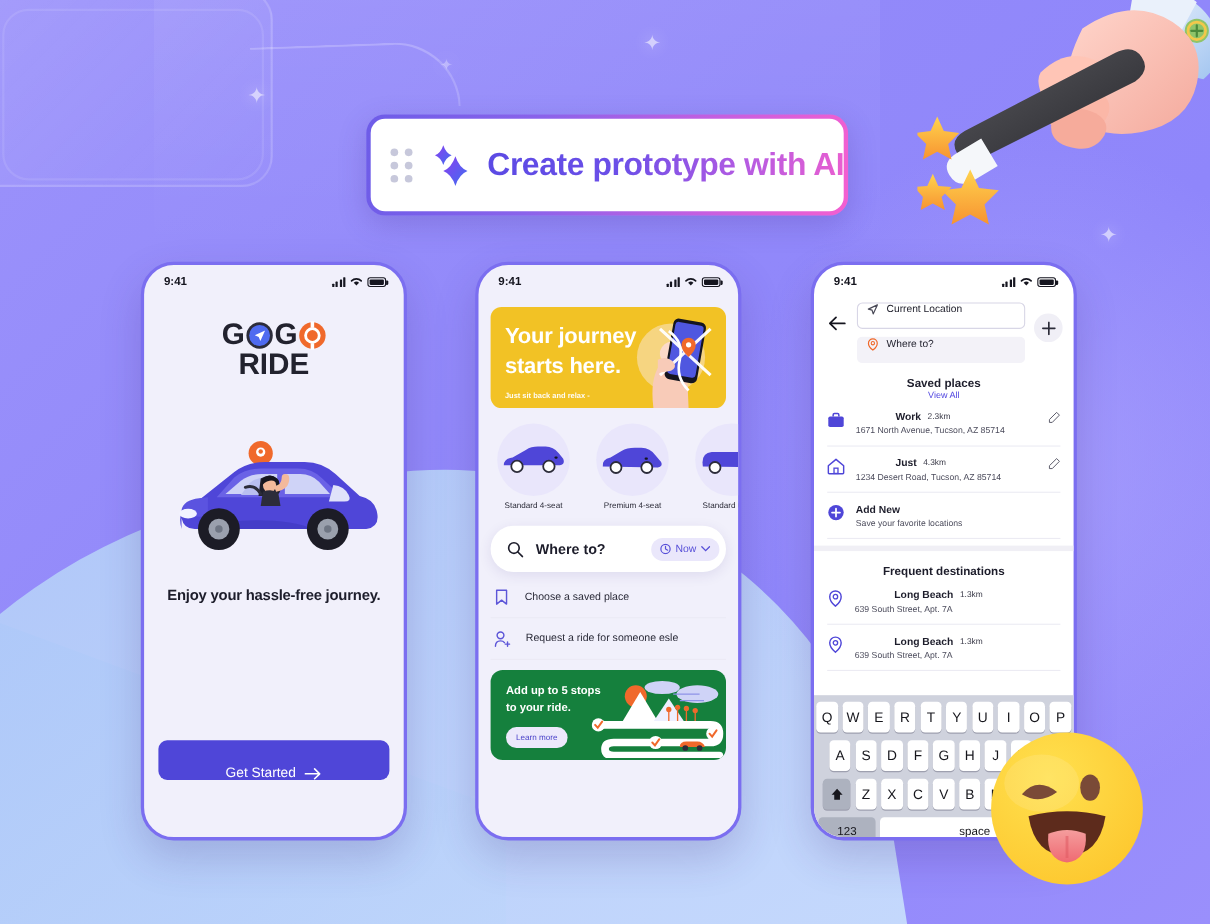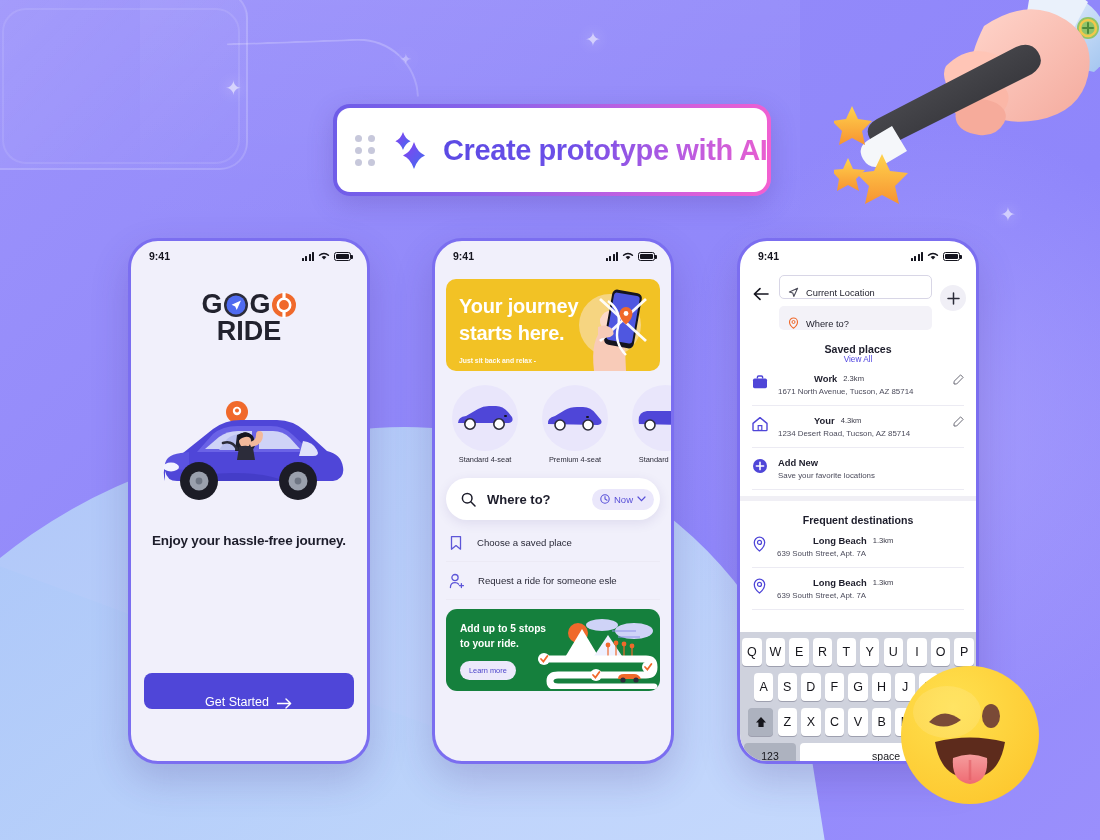--- a/index.html
+++ b/index.html
@@ -195,21 +195,21 @@
     background: #ece9fb; color: #4a42c9; font-size: 7.4px;
     padding: 5px 9px; border-radius: 10px; border: none; cursor: pointer;
   }
   .promo-art { position: absolute; right: 0; top: 6px; width: 130px; height: 74px; }
 
   
   .p3-head { display: flex; align-items: flex-start; gap: 8px; padding: 8px 10px 0 11px; }
   .p3-inputs { flex: 1; }
   .in-box {
     height: 24px; border: 1px solid #d8d6e6; border-radius: 5px; background: #fff;
-    display: flex; align-items: flex-end; gap: 7px; padding: 0 8px;
+    display: flex; align-items: flex-start; gap: 7px; padding: 0 8px;
     font-size: 9.3px; color: #23232f;
   }
   .in-box.muted { background: #f3f2f8; border-color: transparent; margin-top: 7px; }
   .plus-btn {
     width: 26px; height: 26px; border-radius: 50%; background: #f0eff6;
     display: flex; align-items: center; justify-content: center;
     font-size: 16px; color: #2b2b38; margin-top: 10px; border: none; cursor: pointer;
   }
   .sec-head {
     display: flex; align-items: center; justify-content: space-between;
@@ -620,21 +620,21 @@
     </svg>
   </div>
 
   <div class="place-row">
     <svg width="16" height="16" viewBox="0 0 16 16" style="margin-top:1px">
       <path d="M8 1.6 L15 7.4 v6.4 q0 .8 -.9 .8 H1.9 q-.9 0 -.9 -.8 V7.4z" fill="none" stroke="#4f46d8" stroke-width="1.4" stroke-linejoin="round"></path>
       <rect x="6.2" y="9.6" width="3.6" height="4.8" fill="none" stroke="#4f46d8" stroke-width="1.2"></rect>
     </svg>
     <div class="pr-body">
       <div class="pr-title-line">
-        <span class="pr-name">Your</span>
+        <span class="pr-name">Just</span>
         <span class="pr-dist">4.3km</span>
       </div>
       <div class="pr-addr">1234 Desert Road, Tucson, AZ 85714</div>
     </div>
     <svg class="pr-edit" width="11" height="11" viewBox="0 0 11 11">
       <path d="M1 7.4 L7.6 .9 l2.5 2.5 L3.6 10 H1z" fill="none" stroke="#5a5a68" stroke-width=".9" stroke-linejoin="round"></path>
     </svg>
   </div>
 
   <div class="place-row">

